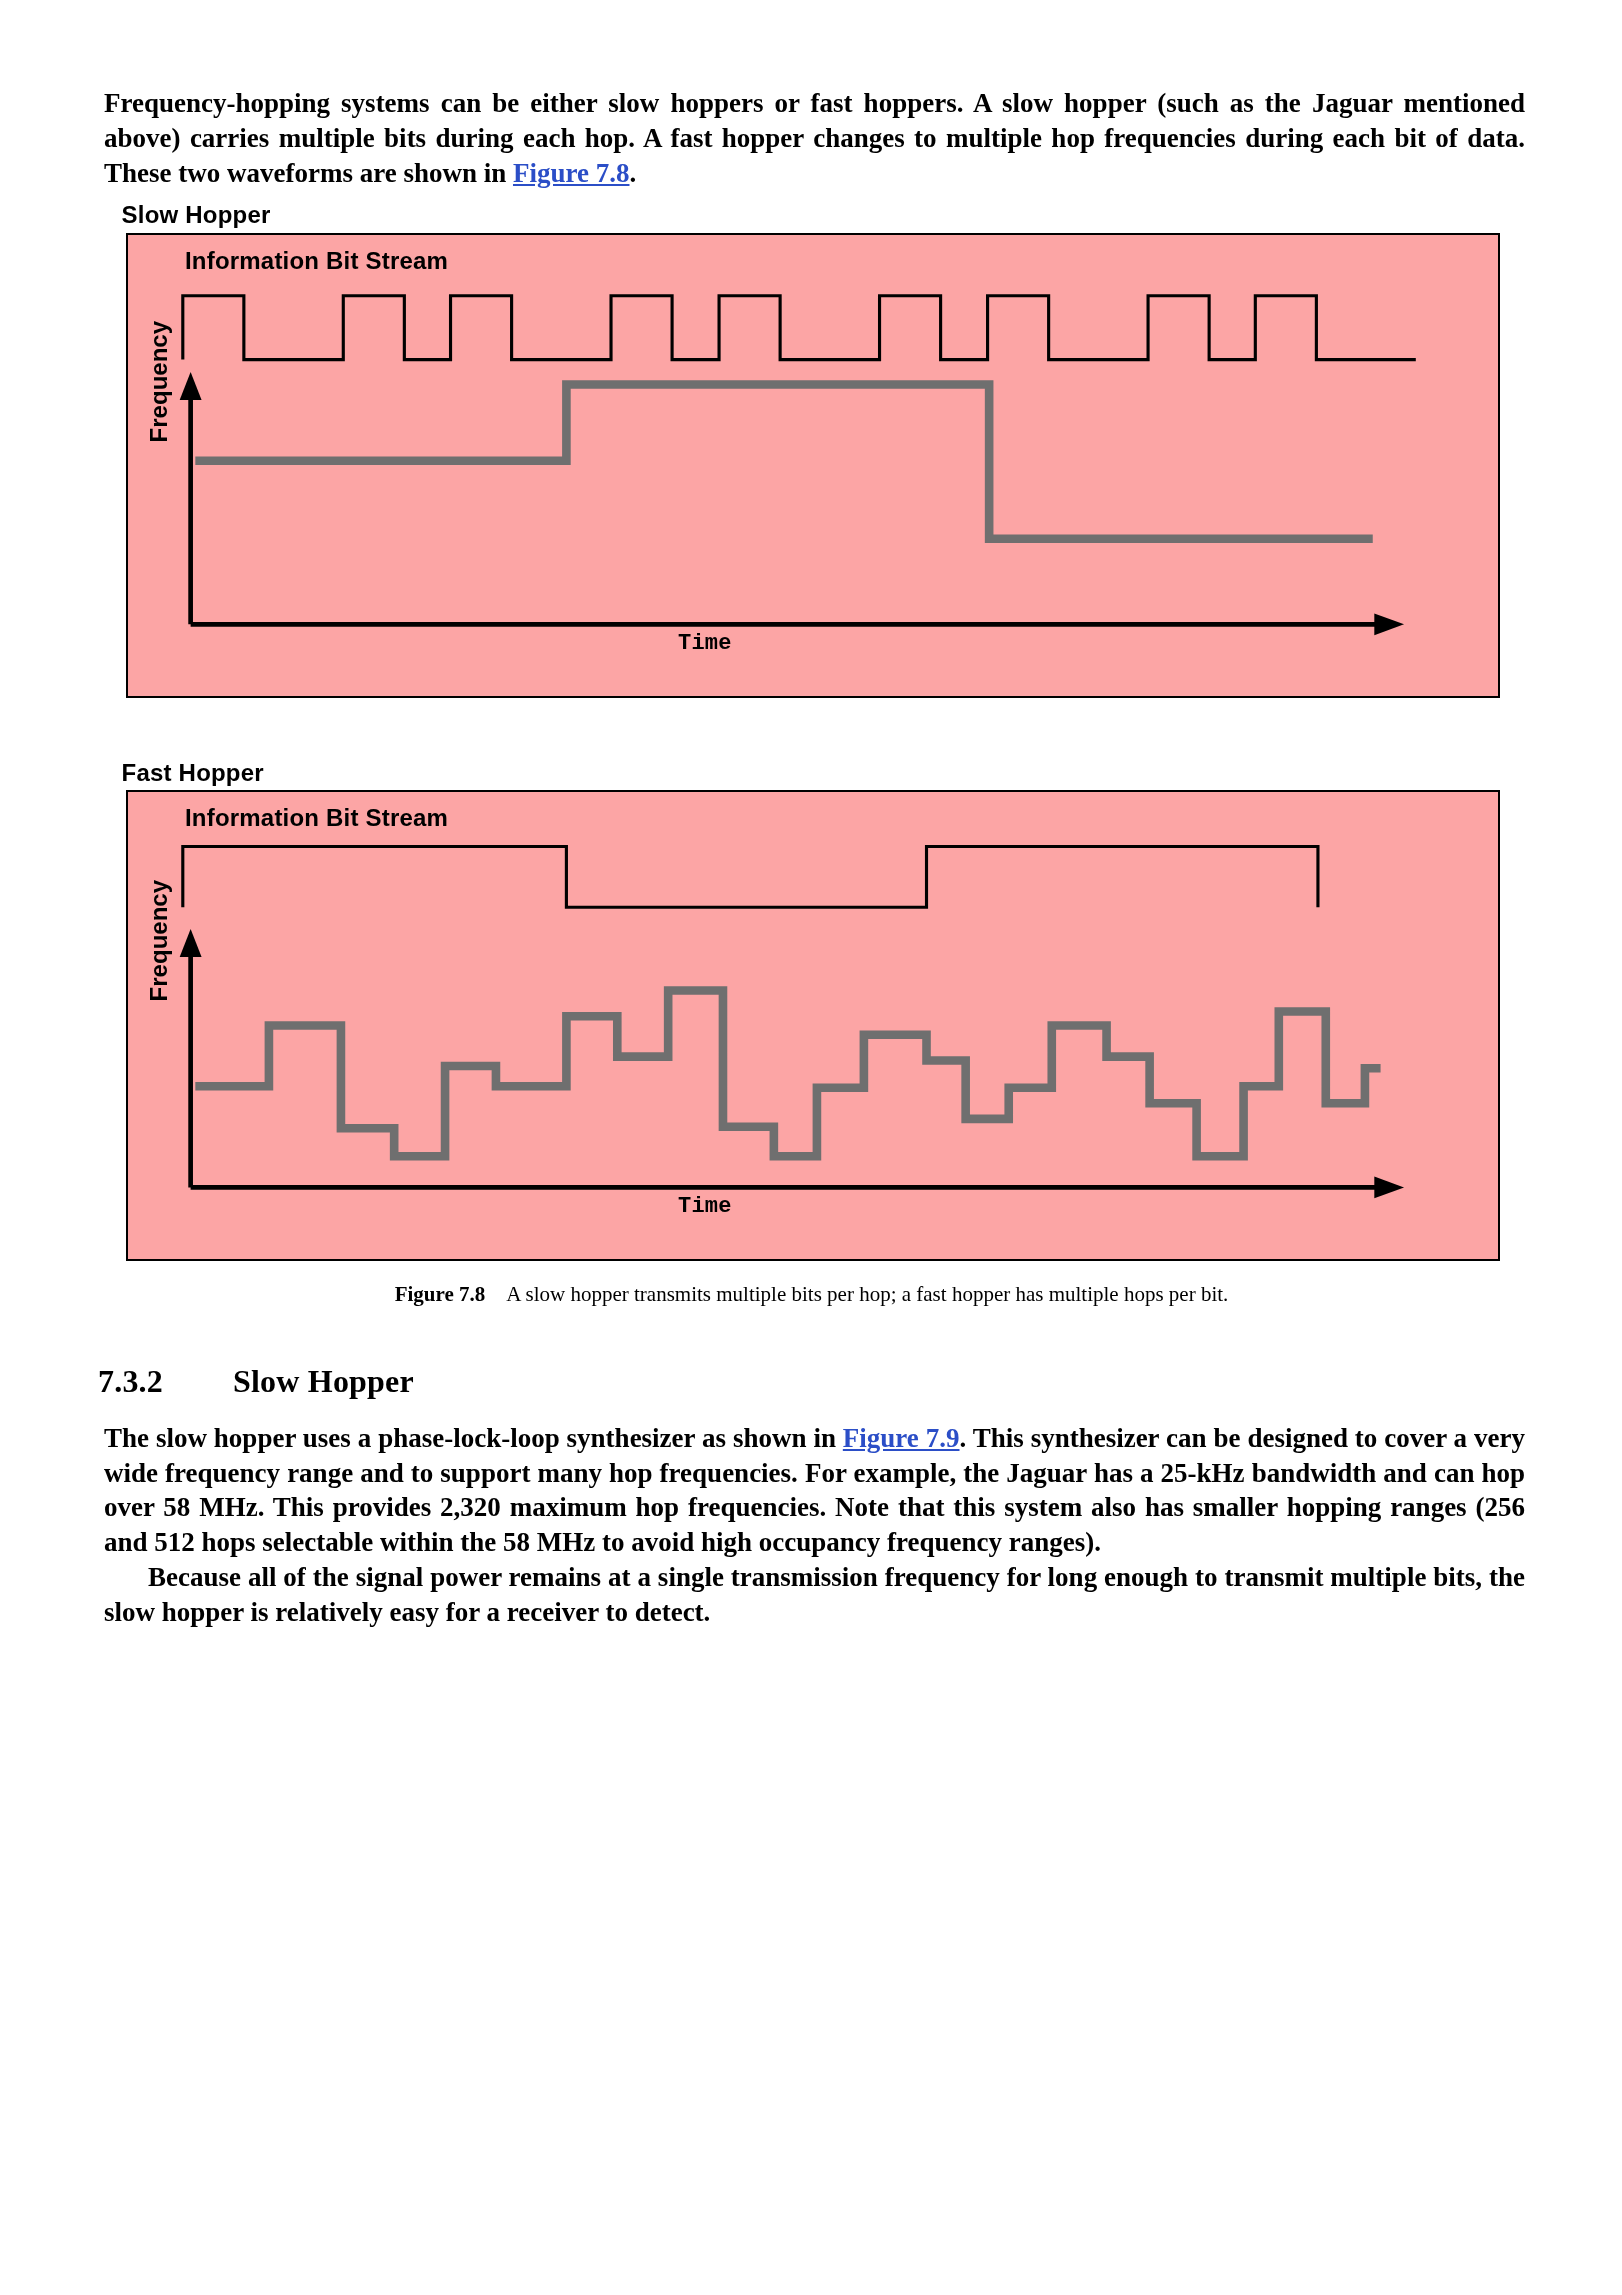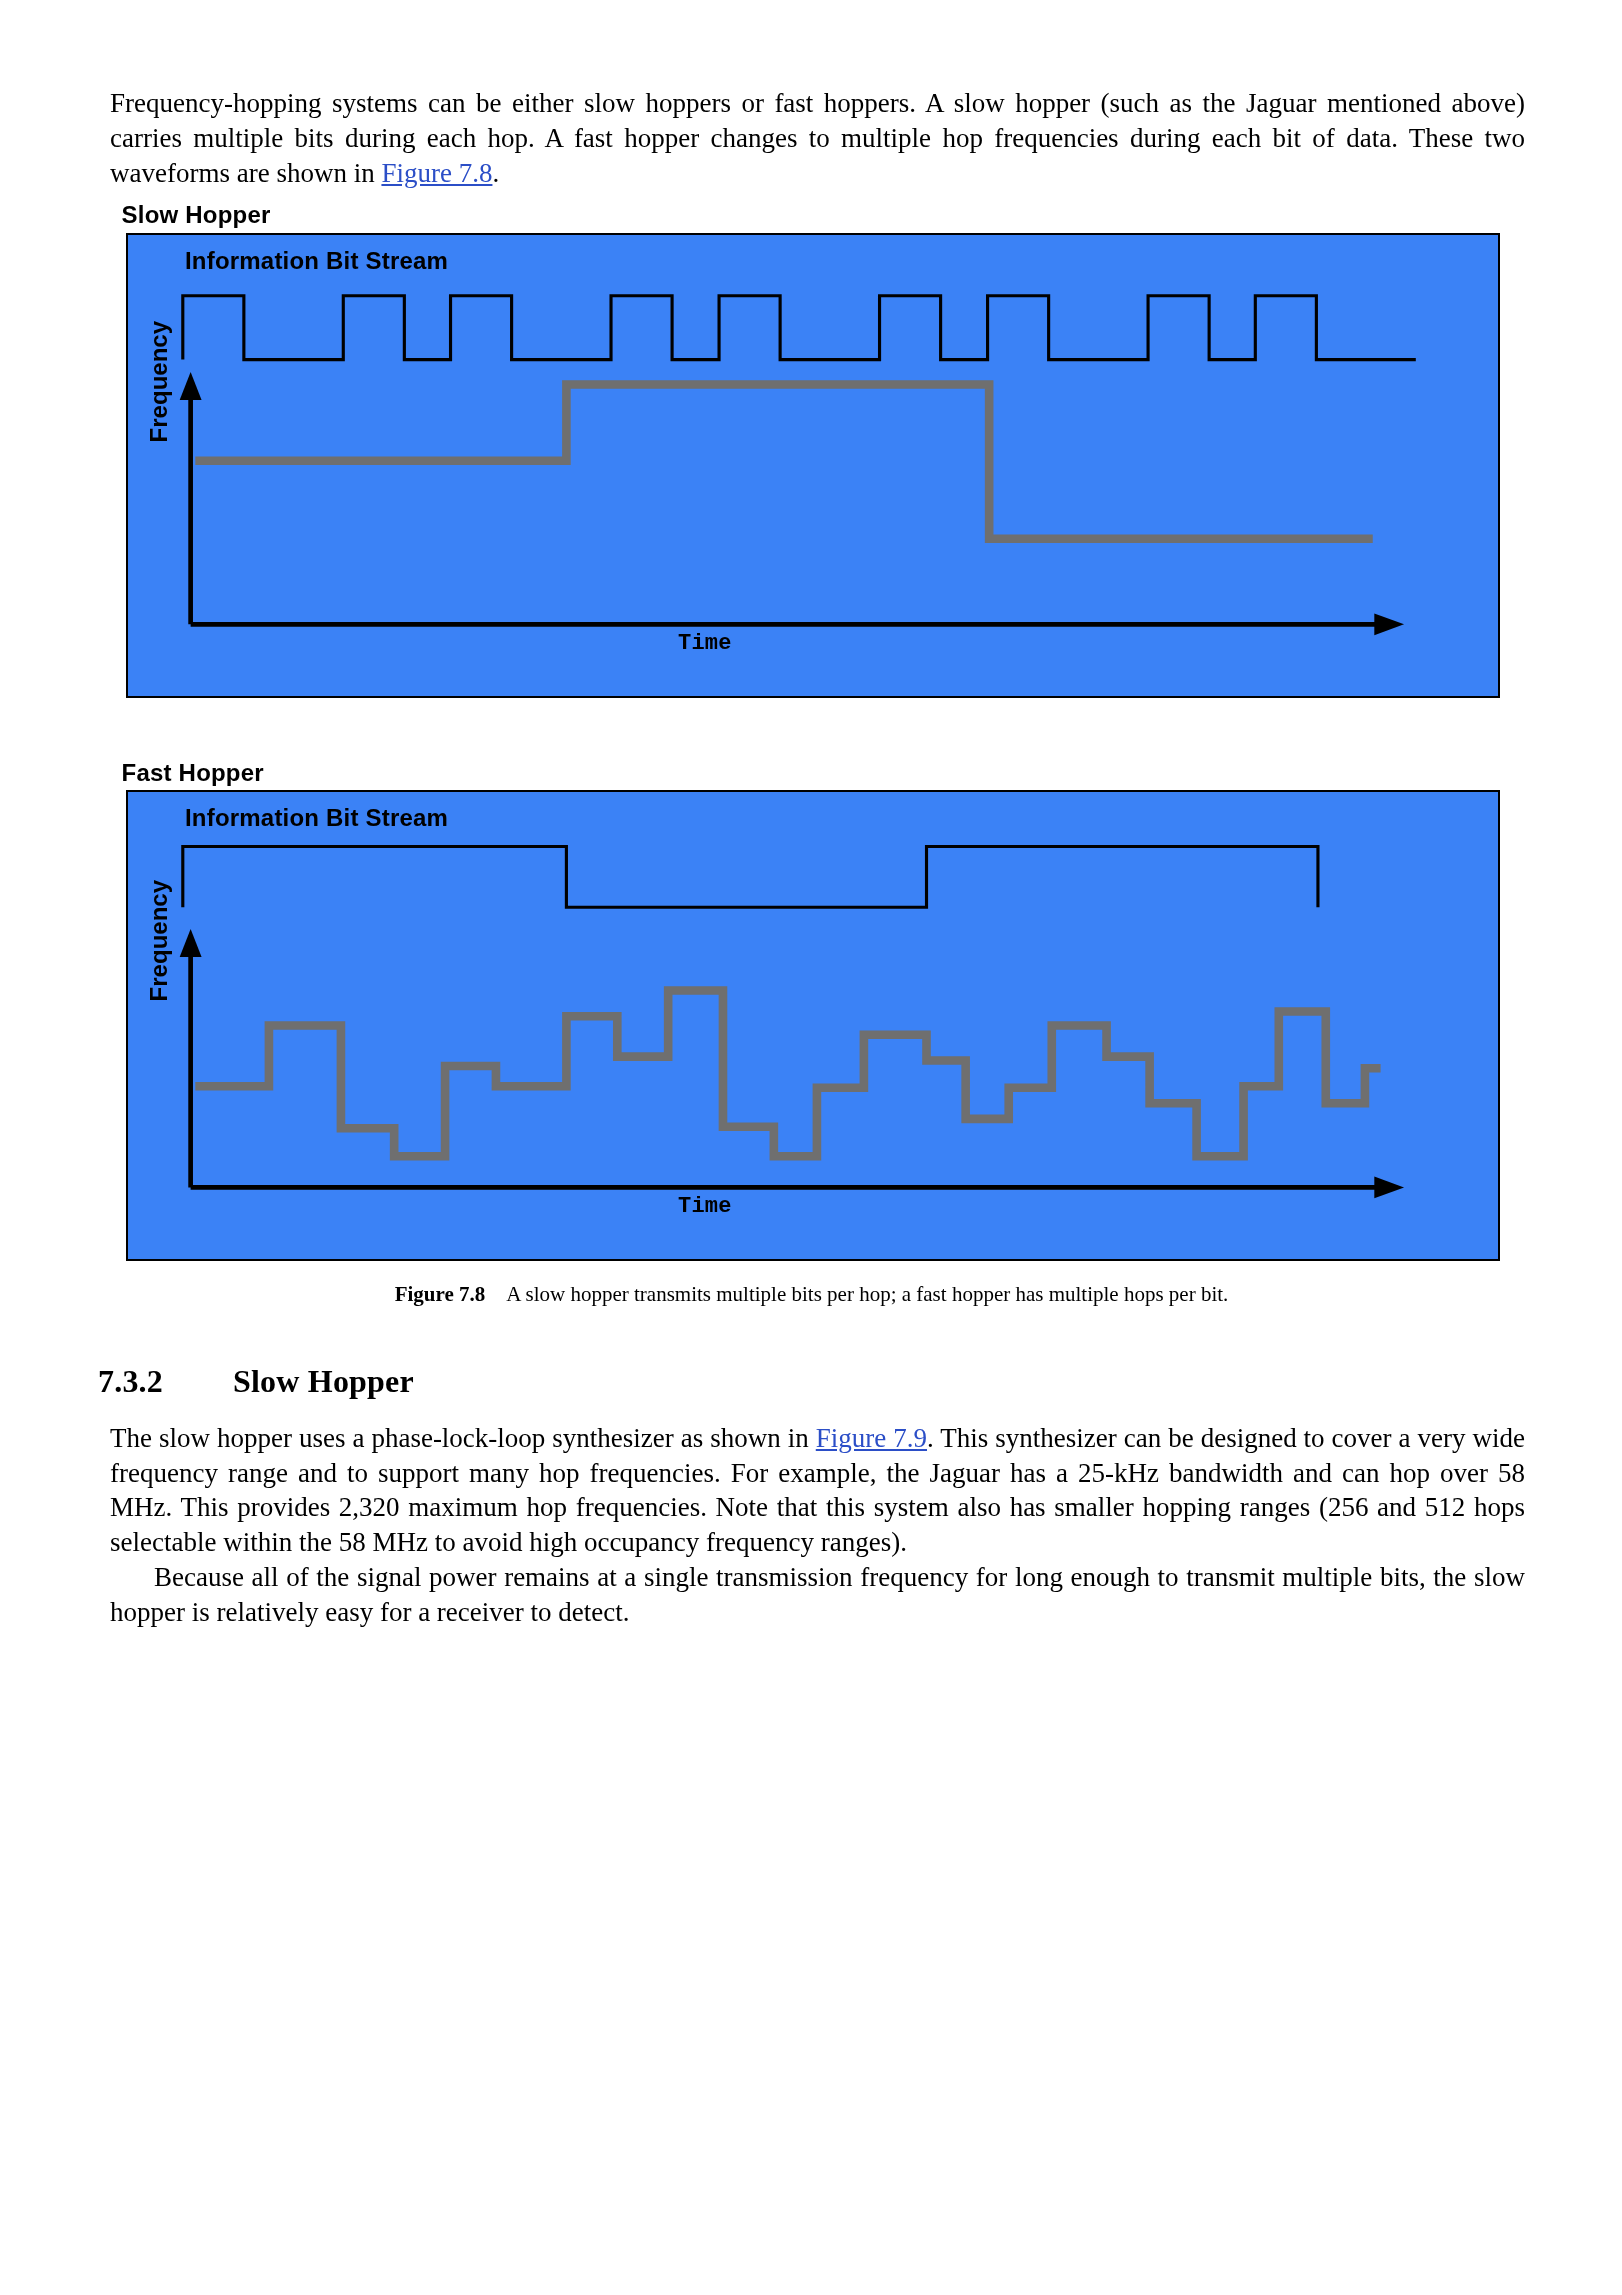--- a/index.html
+++ b/index.html
@@ -58,22 +58,23 @@
   h2.section-heading .num {
     display: inline-block;
     width: 135px;
   }
 
   
   p.body {
     font-size: 27px;
     line-height: 1.29;
     text-align: justify;
-    margin: 0 0 0 12px;
+    margin: 0 0 0 6px;
     text-justify: inter-word;
+    font-weight: bold;
   }
   p.body.indent {
     text-indent: 44px;
   }
   .link {
     color: #2b4ec7;
   }
 
   
   .figure-block {
@@ -85,21 +86,21 @@
     font-family: "Liberation Sans", sans-serif;
     font-weight: bold;
     font-size: 24px;
     margin: 0 0 3.1px 23.6px;
     letter-spacing: 0.2px;
   }
   .panel {
     position: relative;
     border: 2.4px solid #000;
     box-sizing: border-box;
-    background: #3b82f6;
+    background: #fca5a5;
   }
   .panel.slow { width: 1374px; height: 465px; margin-left: 28px; }
   .panel.fast { width: 1374px; height: 471px; margin-left: 28px; }
 
   .stream-label {
     position: absolute;
     font-family: "Liberation Sans", sans-serif;
     font-weight: bold;
     font-size: 24px;
     left: 57px;

